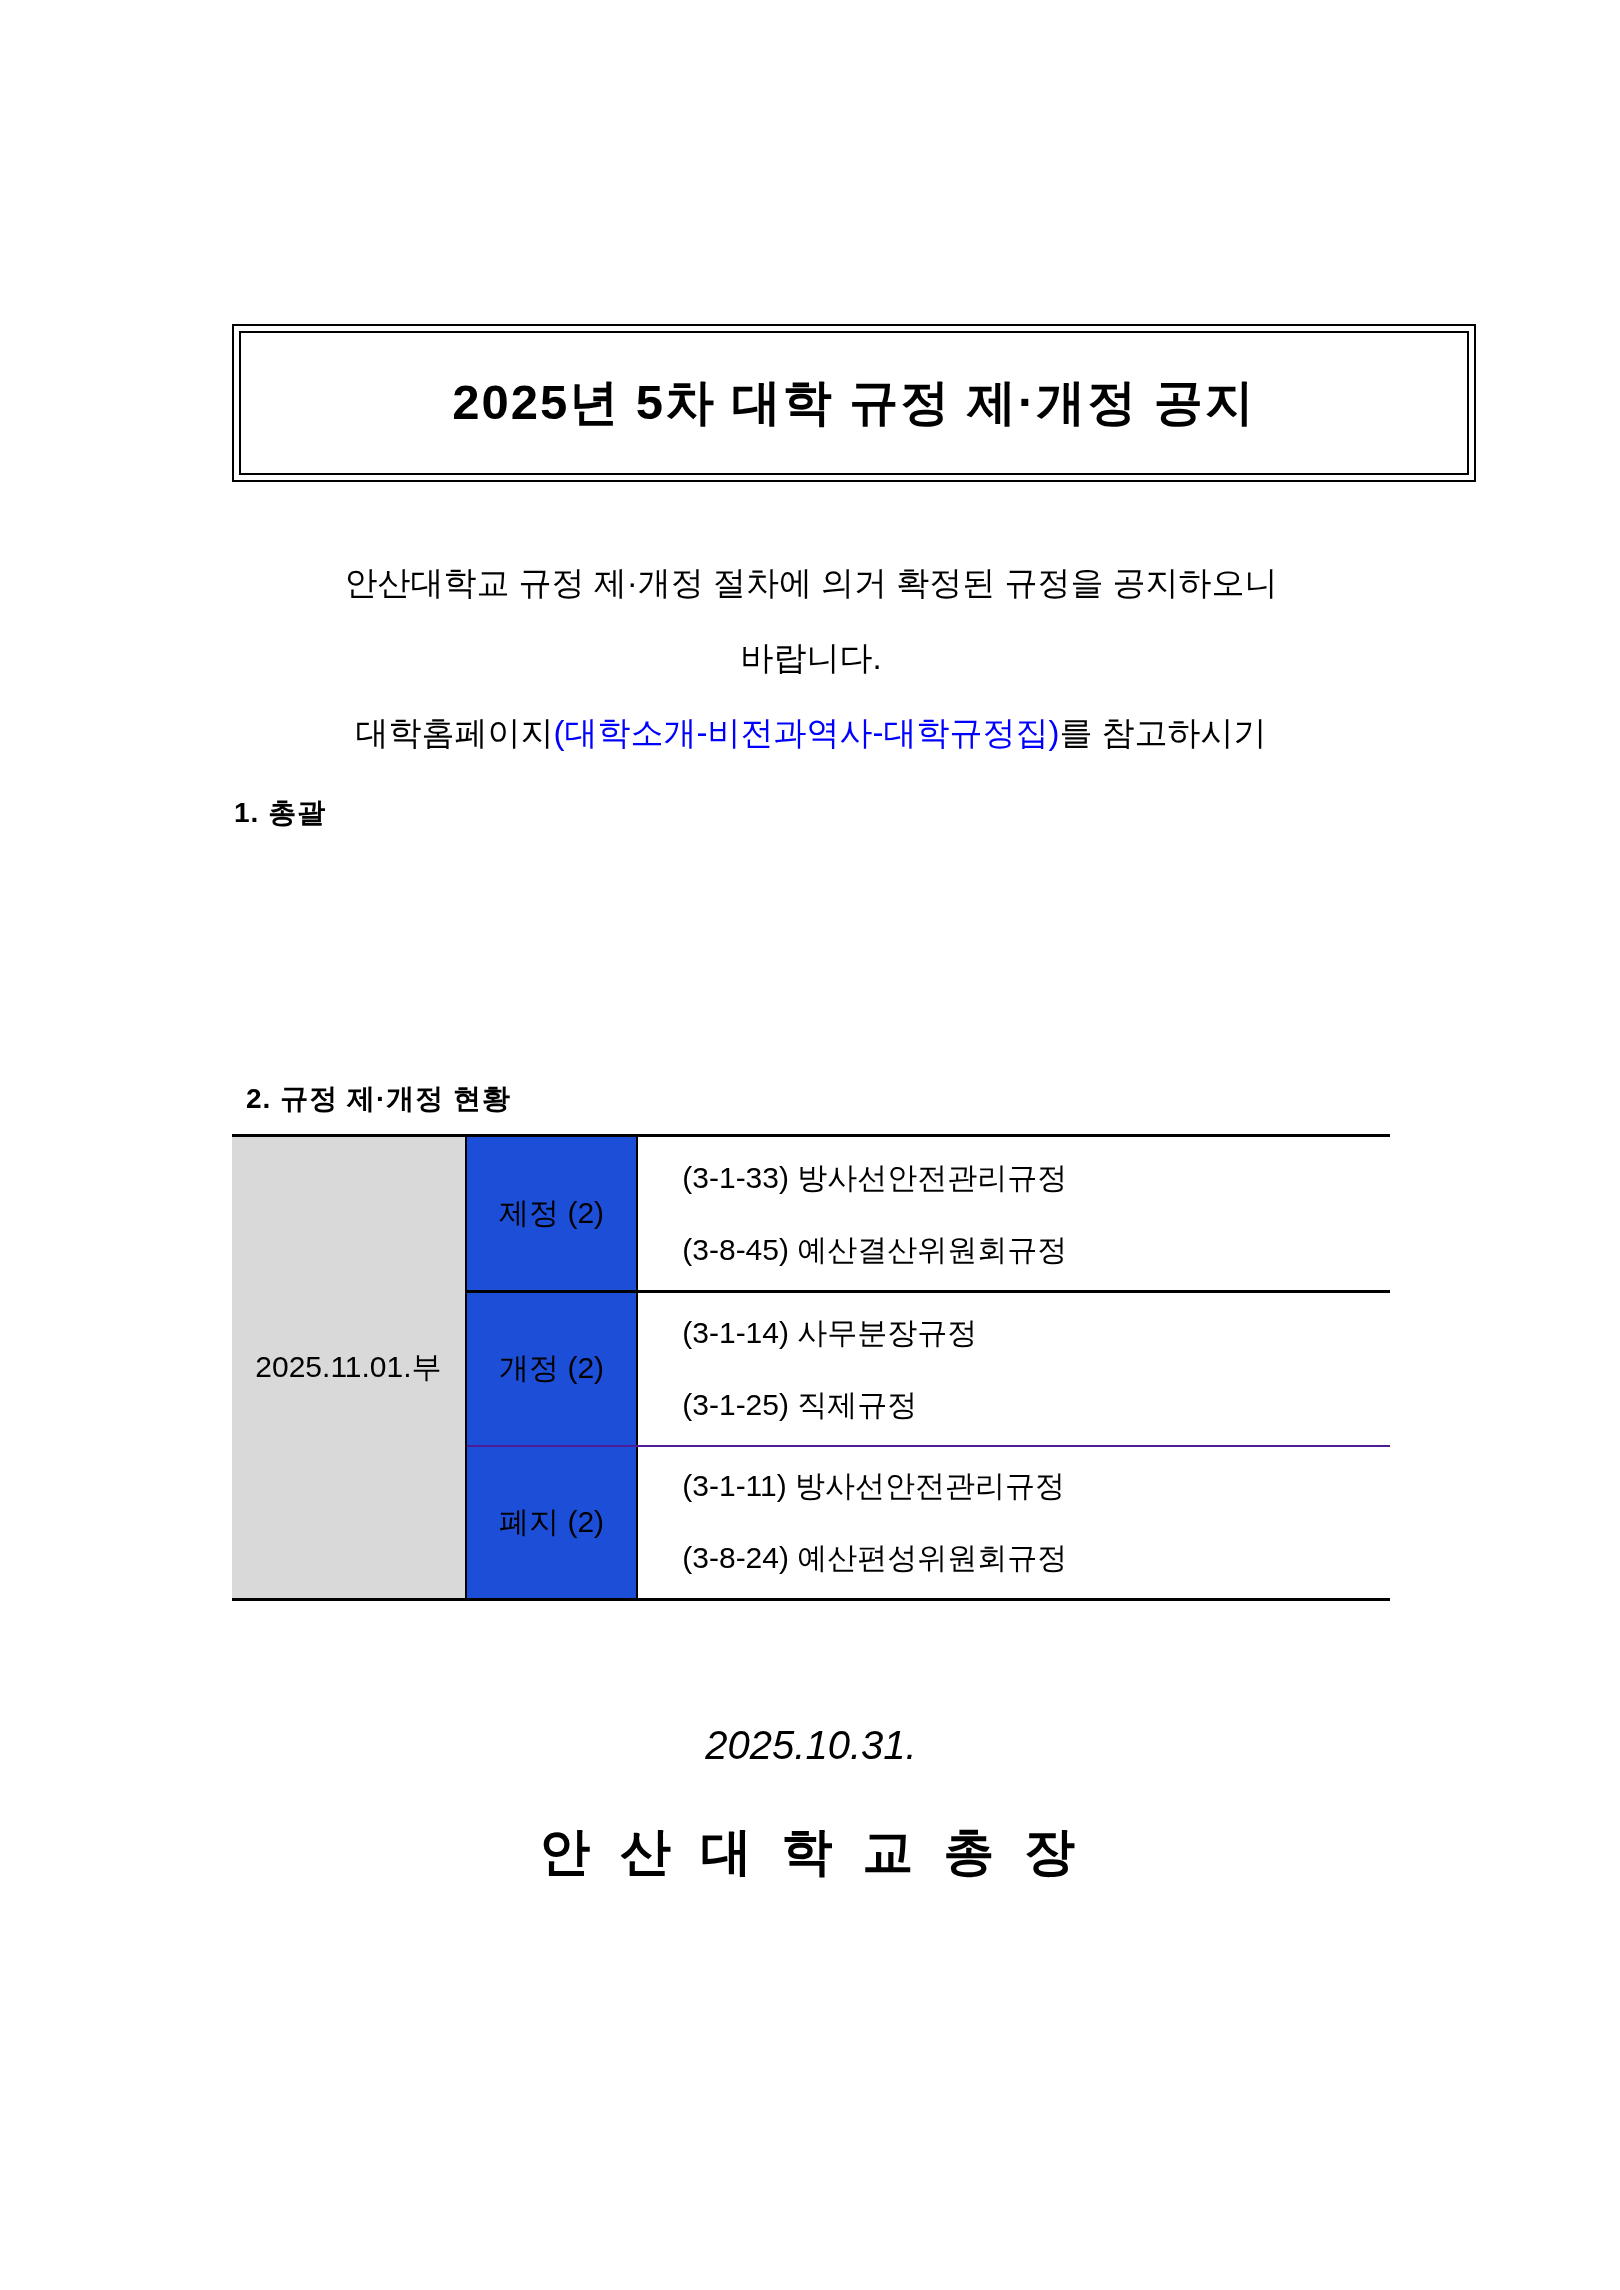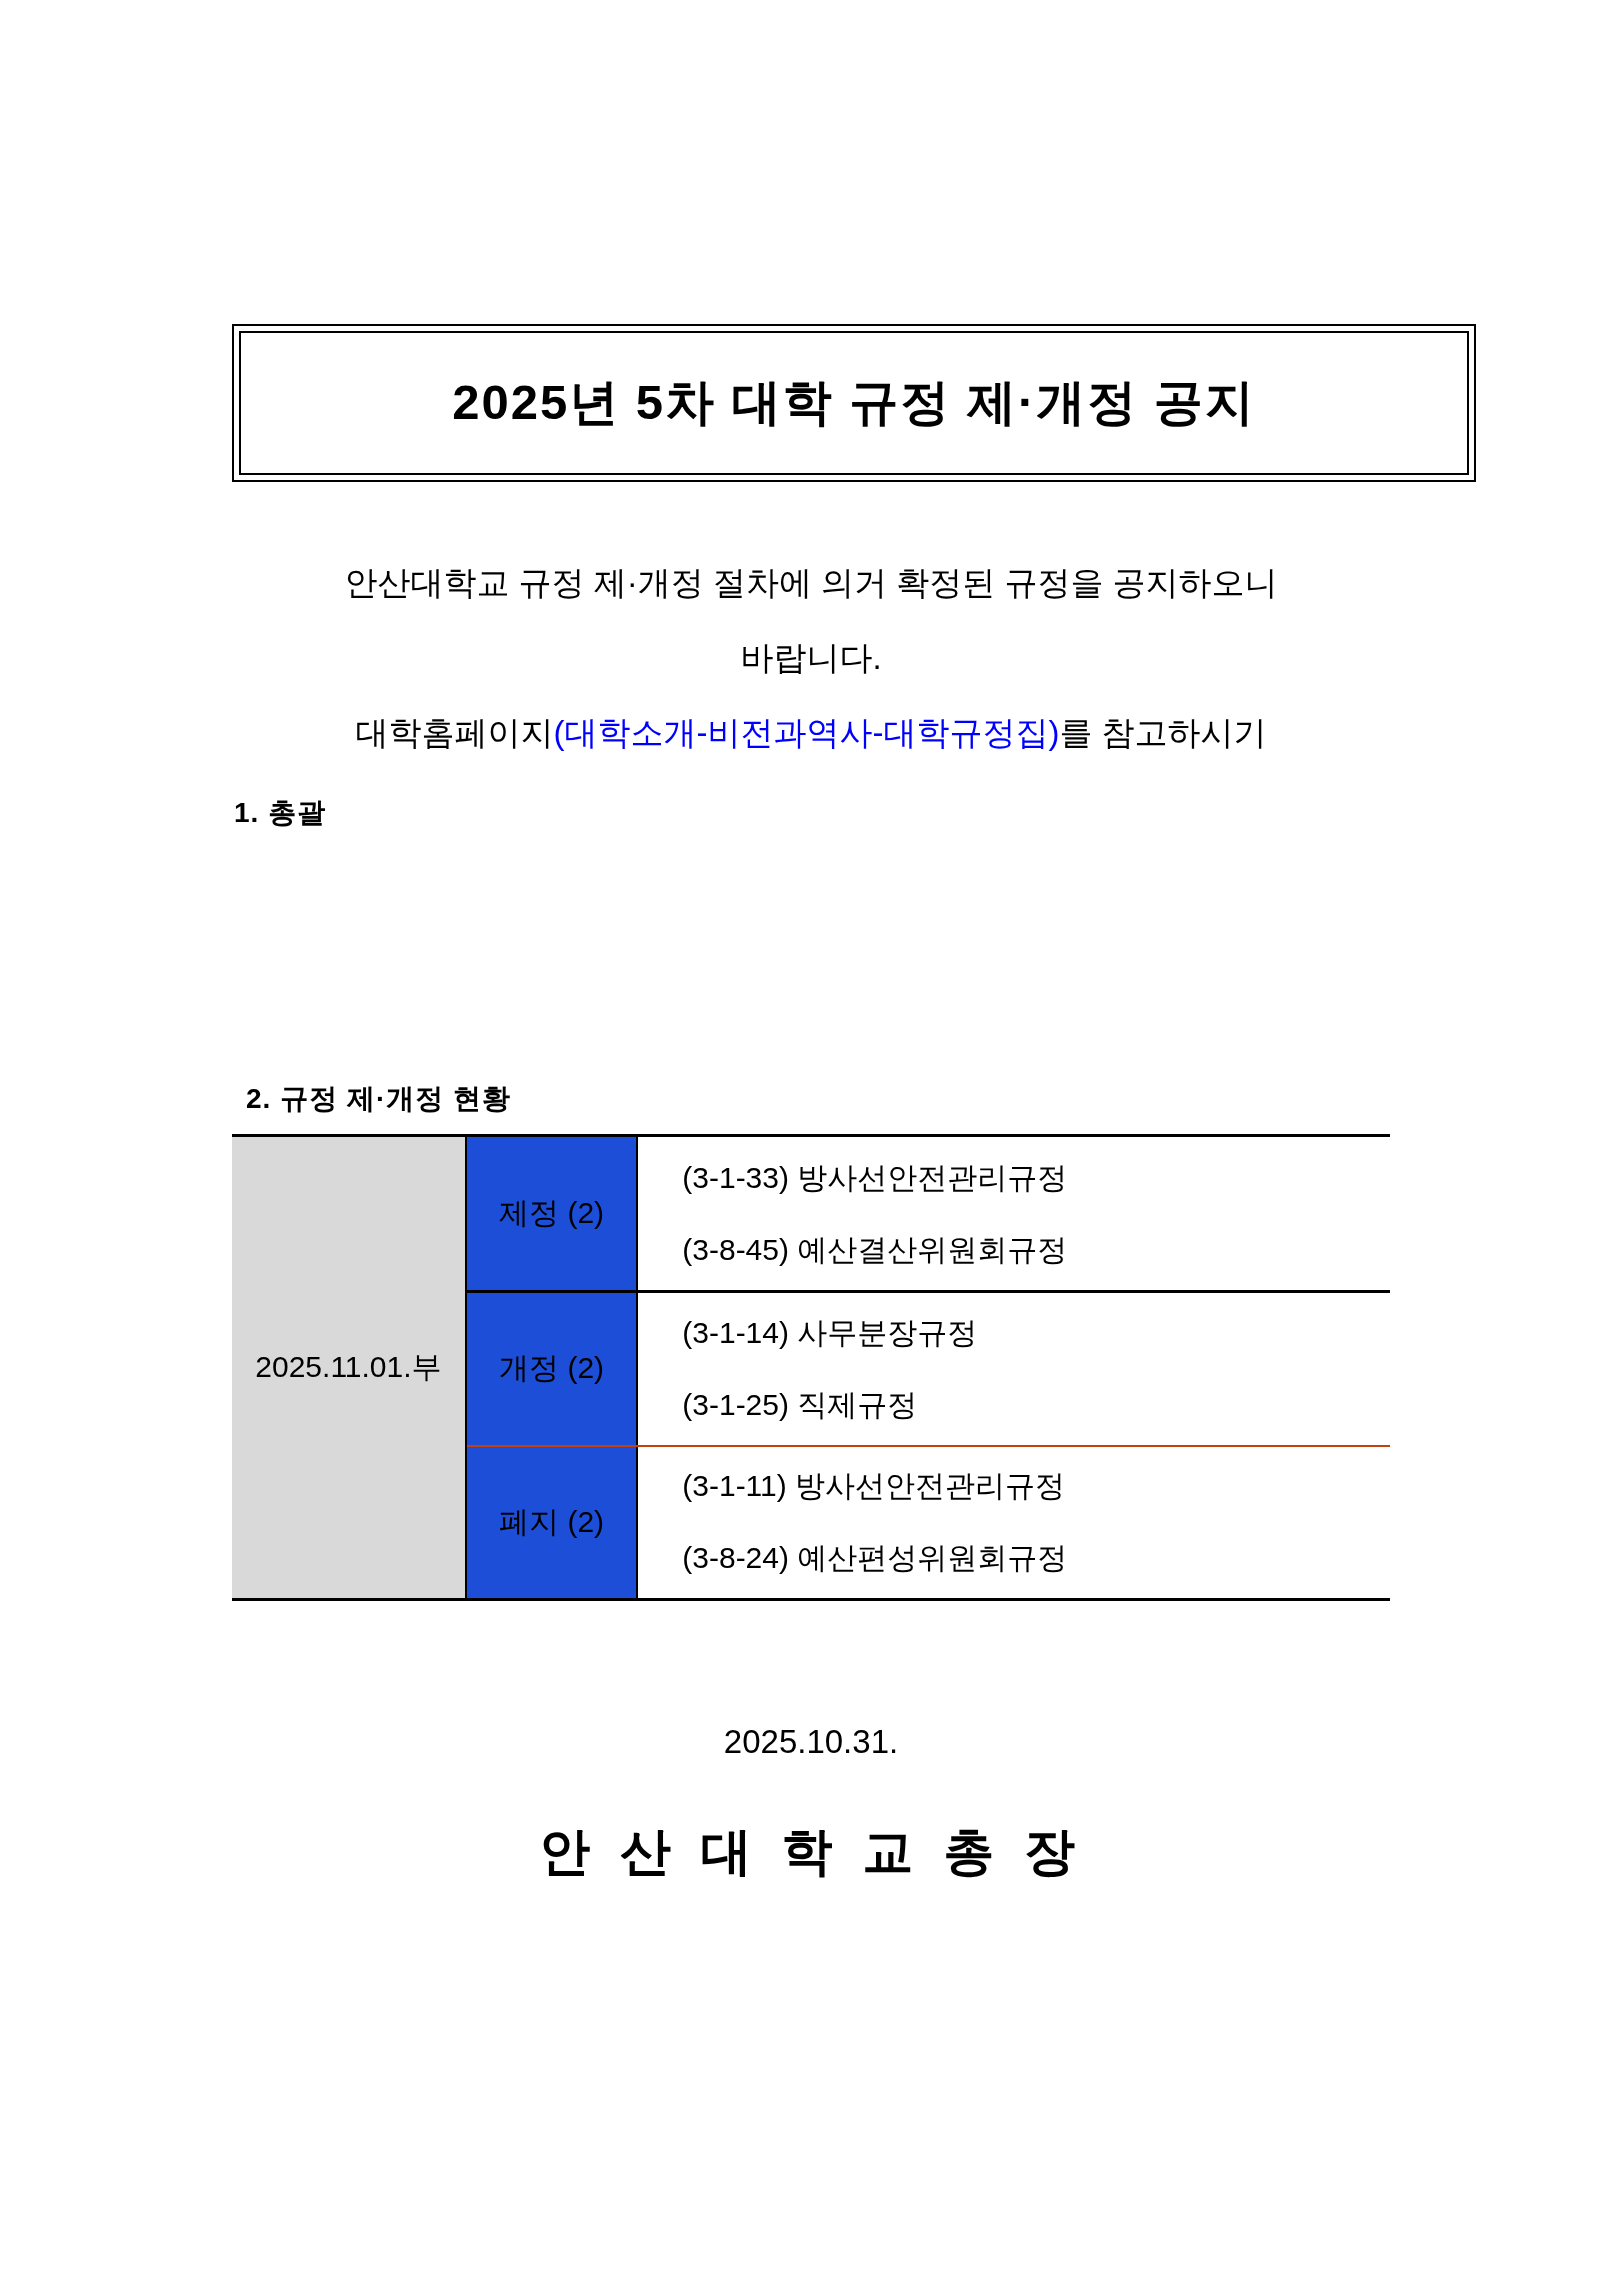--- a/index.html
+++ b/index.html
@@ -77,28 +77,28 @@
     border-right:2.9px solid #000;
   }
   .detail-table .cat-cell {
     background:#1d4ed8; text-align:center;
     border-right:2.9px solid #000;
   }
   .detail-table .items-cell {
     background:#fff; text-align:left; padding-left:44px;
   }
   .detail-table .row-1 td.inner { height:156px; border-bottom:3.9px solid #000; }
-  .detail-table .row-2 td.inner { height:154px; border-bottom:2px solid #c2410c; }
+  .detail-table .row-2 td.inner { height:154px; border-bottom:2px solid #4c1d95; }
   .detail-table .row-3 td.inner { height:154px;margin-top:24px; }
   .detail-table .item-line { line-height:72px; white-space:nowrap; }
 
   
   .footer-date {
     position:absolute; left:232px; top:1723px; width:1158px;
-    text-align:center; font-size:33px;
+    text-align:center; font-size:40px;font-style:italic;
   }
   .signature {
     position:absolute; left:232px; top:1818px; width:1158px;
     text-align:center; font-size:51px; font-weight:bold; letter-spacing:7.8px;
     white-space:nowrap;
   }
 </style>
 </head>
 <body>
 

